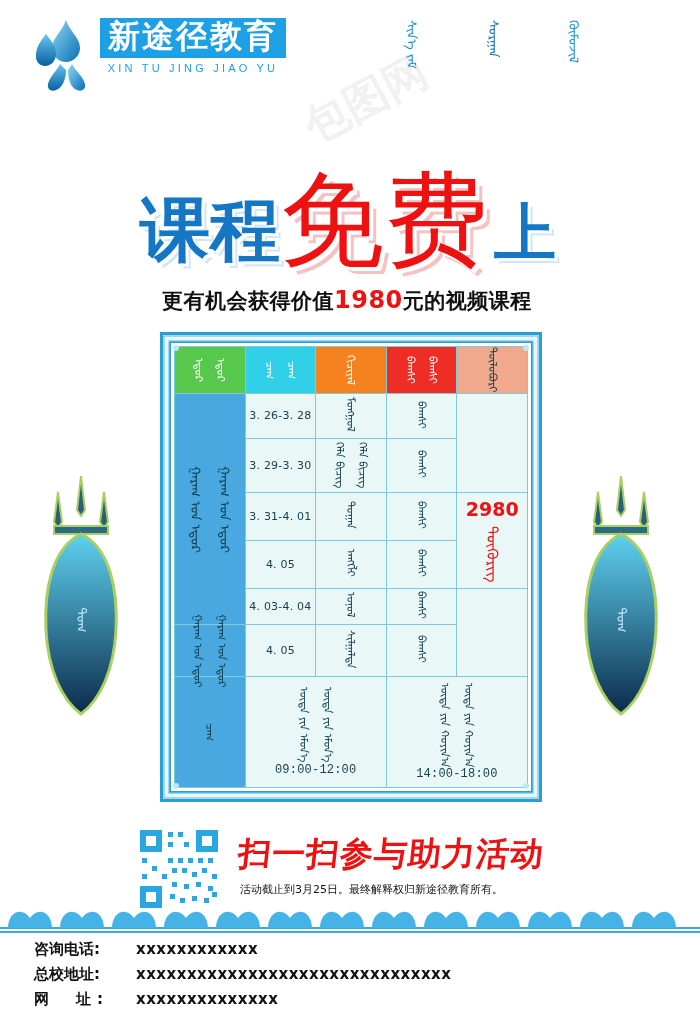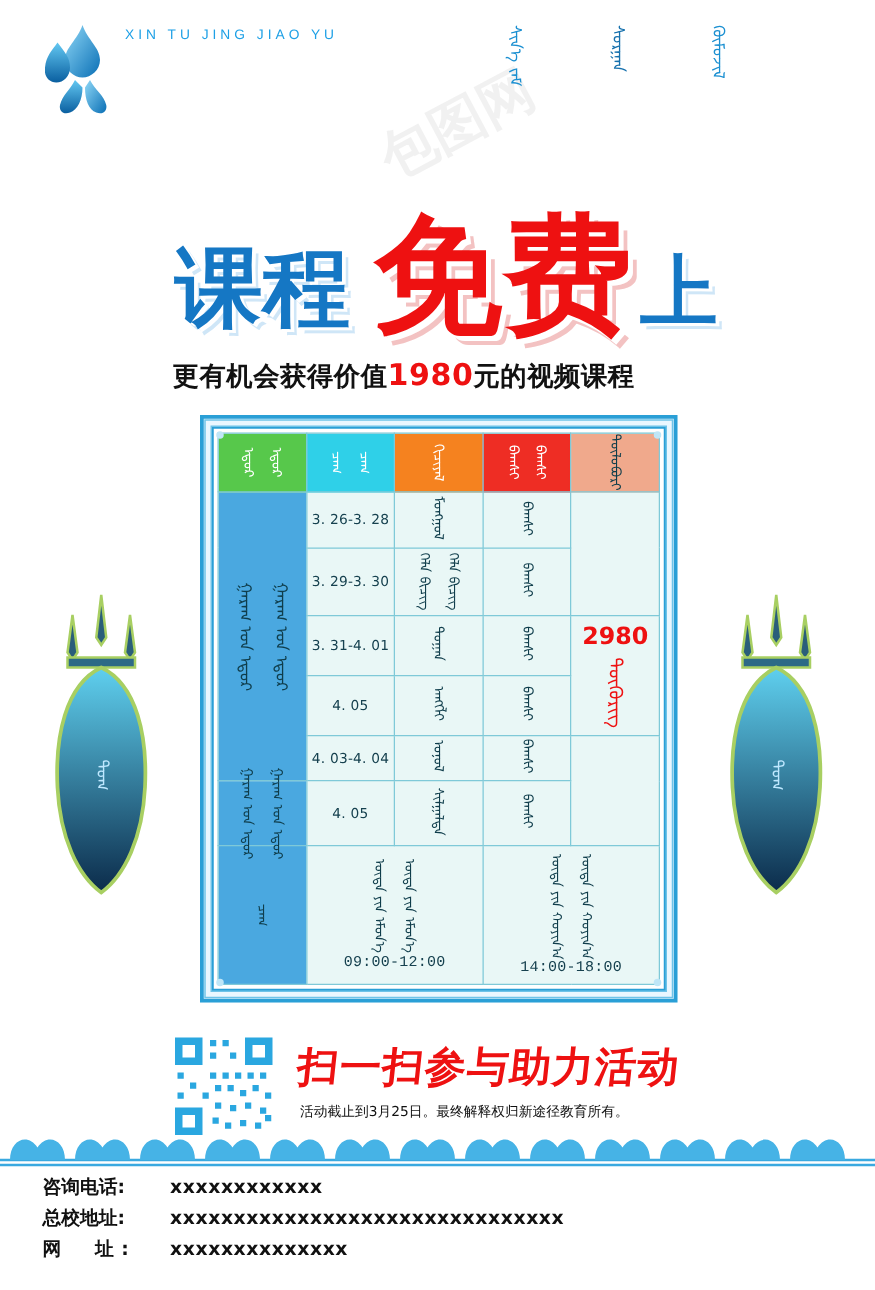--- a/index.html
+++ b/index.html
@@ -57,33 +57,33 @@
     position:absolute;left:140px;top:178px;
     display:flex;align-items:flex-end;
   }
   .hl-blue{
     font-size:70px;font-weight:bold;color:#1577c4;
     font-family:"DejaVu Sans", sans-serif;
     line-height:.95;
     text-shadow:3px 3px 0 #ffffff, 5px 5px 0 #cfe6f7;
   }
   .hl-red{
-    font-size:104px;font-weight:bold;color:#ee1111;
+    font-size:104px;font-weight:normal;color:#ee1111;
     font-family:"DejaVu Sans", sans-serif;line-height:.82;
-    margin-left:18px;
+    margin-left:0;
     text-shadow:4px 4px 0 #ffffff, 7px 7px 0 #f3c2c2;
   }
   .hl-blue2{
     font-size:62px;font-weight:bold;color:#1577c4;
     font-family:"DejaVu Sans", sans-serif;line-height:.95;margin-left:6px;
     text-shadow:3px 3px 0 #ffffff, 5px 5px 0 #cfe6f7;
   }
 
   .sub{
-    position:absolute;left:138px;top:286px;
+    position:absolute;left:162px;top:286px;
     font-size:21px;font-weight:bold;color:#111;
     font-family:"DejaVu Sans", sans-serif;letter-spacing:.5px;
   }
   .sub .num{color:#ee1111;font-size:24px;}
 
   
   .frame{
     position:absolute;left:160px;top:332px;width:382px;height:470px;
     background:#eaf7ff;
     border:3px solid #2a9fd6;
@@ -189,20 +189,21 @@
               <stop offset="1" stop-color="#0a5fa0"></stop>
           </linearGradient>
         </defs>
         <path d="M30 2 C34 14 44 20 44 30 C44 38 37 44 30 44 C23 44 16 38 16 30 C16 20 26 14 30 2Z" fill="url(#g1)"></path>
         <path d="M10 16 C16 24 20 28 20 36 C20 43 15 48 9 48 C3 48 -1 43 0 36 C1 27 5 23 10 16Z" fill="url(#g2)"></path>
         <path d="M24 46 C20 54 14 58 12 66 C11 71 15 74 20 72 C26 70 30 62 30 52Z" fill="url(#g2)"></path>
         <path d="M36 46 C40 54 47 58 49 66 C50 71 46 74 41 72 C35 70 32 62 32 52Z" fill="url(#g1)"></path>
       </svg>
     </div>
     <div class="brand">
+      <div class="brand-cn">新途径教育</div>
       <div class="brand-en">XIN TU JING JIAO YU</div>
     </div>
   </div>
 
   <div class="mong-head">
     <div style="position:absolute;left:10px;top:6px;height:90px;">
       <span class="mong-v">ᠰᠢᠨ᠎ᠡ ᠵᠠᠮ</span>
     </div>
     <div style="position:absolute;left:92px;top:6px;height:90px;">
       <span class="mong-v b">ᠰᠤᠷᠭᠠᠨ</span>

